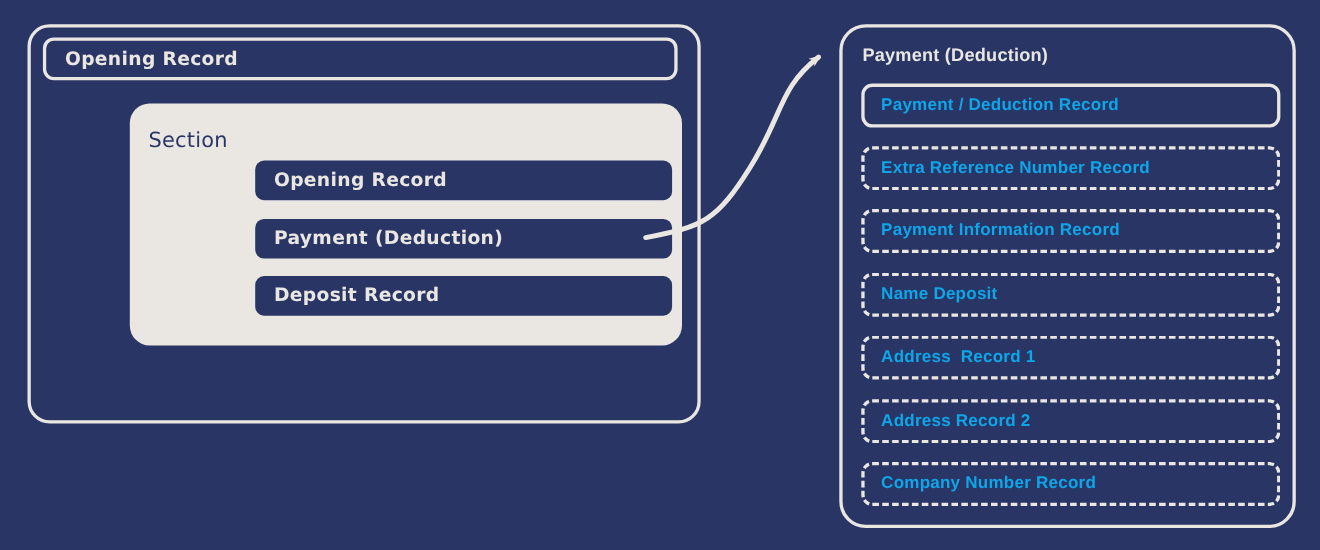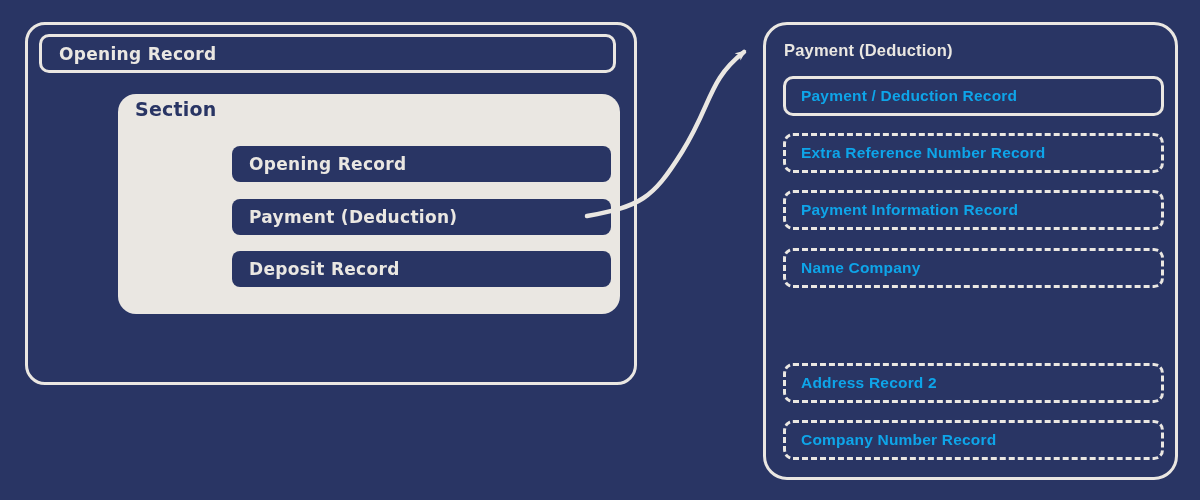--- a/index.html
+++ b/index.html
@@ -25,22 +25,22 @@
     padding-left:17px;box-sizing:border-box;white-space:pre;
   }
   .bar-box.opening{top:9px;}
   .bar-box.end{top:305px;}
 
   .section-box{
     position:absolute;left:90px;top:69px;width:502px;height:220px;
     background:#eae7e2;border-radius:18px;
   }
   .section-label{
-    position:absolute;left:17px;top:4px;
-    color:#293564;font-weight:bold;font-size:19px;letter-spacing:.2px;
+    position:absolute;left:17px;top:23px;
+    color:#293564;font-weight:normal;font-size:19px;letter-spacing:.2px;
     white-space:pre;
   }
   .inner-record{
     position:absolute;left:114px;width:379px;height:36px;
     background:#293564;border-radius:8px;
     display:flex;align-items:center;
     color:#eae7e2;font-weight:bold;font-size:17px;letter-spacing:.3px;
     padding-left:17px;box-sizing:border-box;white-space:pre;
   }
   .inner-record.r0{top:52px;}
@@ -121,21 +121,24 @@
       <span>Payment / Deduction Record</span>
     </div>
 
     <div class="panel-record dashed d1">
       <span>Payment Information Record</span>
     </div>
     <div class="panel-record dashed d0">
       <span>Extra Reference Number Record</span>
     </div>
     <div class="panel-record dashed d2">
-      <span>Name Company</span>
+      <span>Name Deposit</span>
+    </div>
+    <div class="panel-record dashed d3">
+      <span>Address  Record 1</span>
     </div>
     <div class="panel-record dashed d4">
       <span>Address Record 2</span>
     </div>
     <div class="panel-record dashed d5">
       <span>Company Number Record</span>
     </div>
   </div>
 
 </div>

